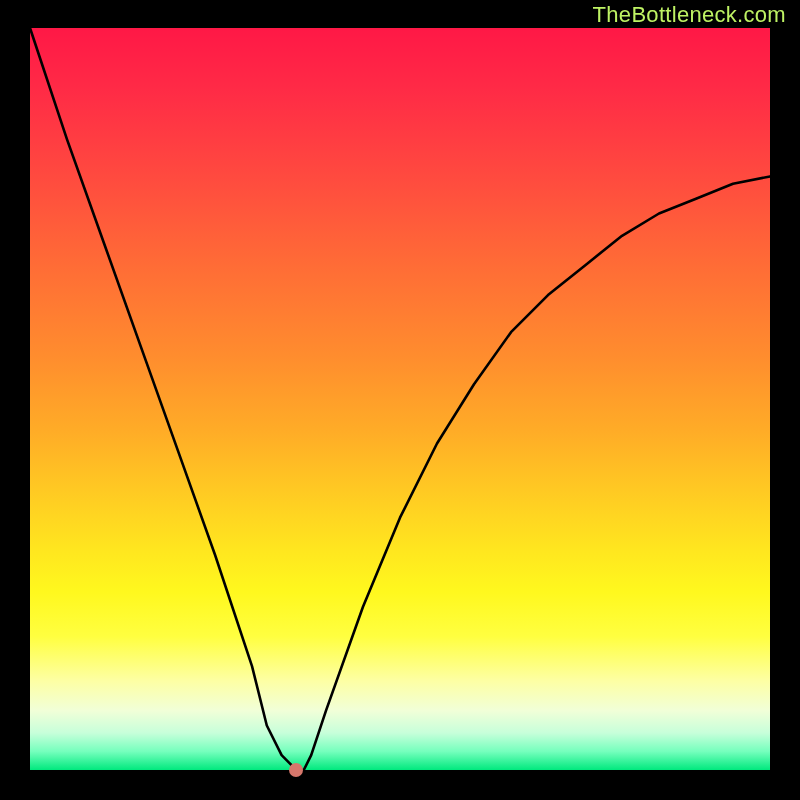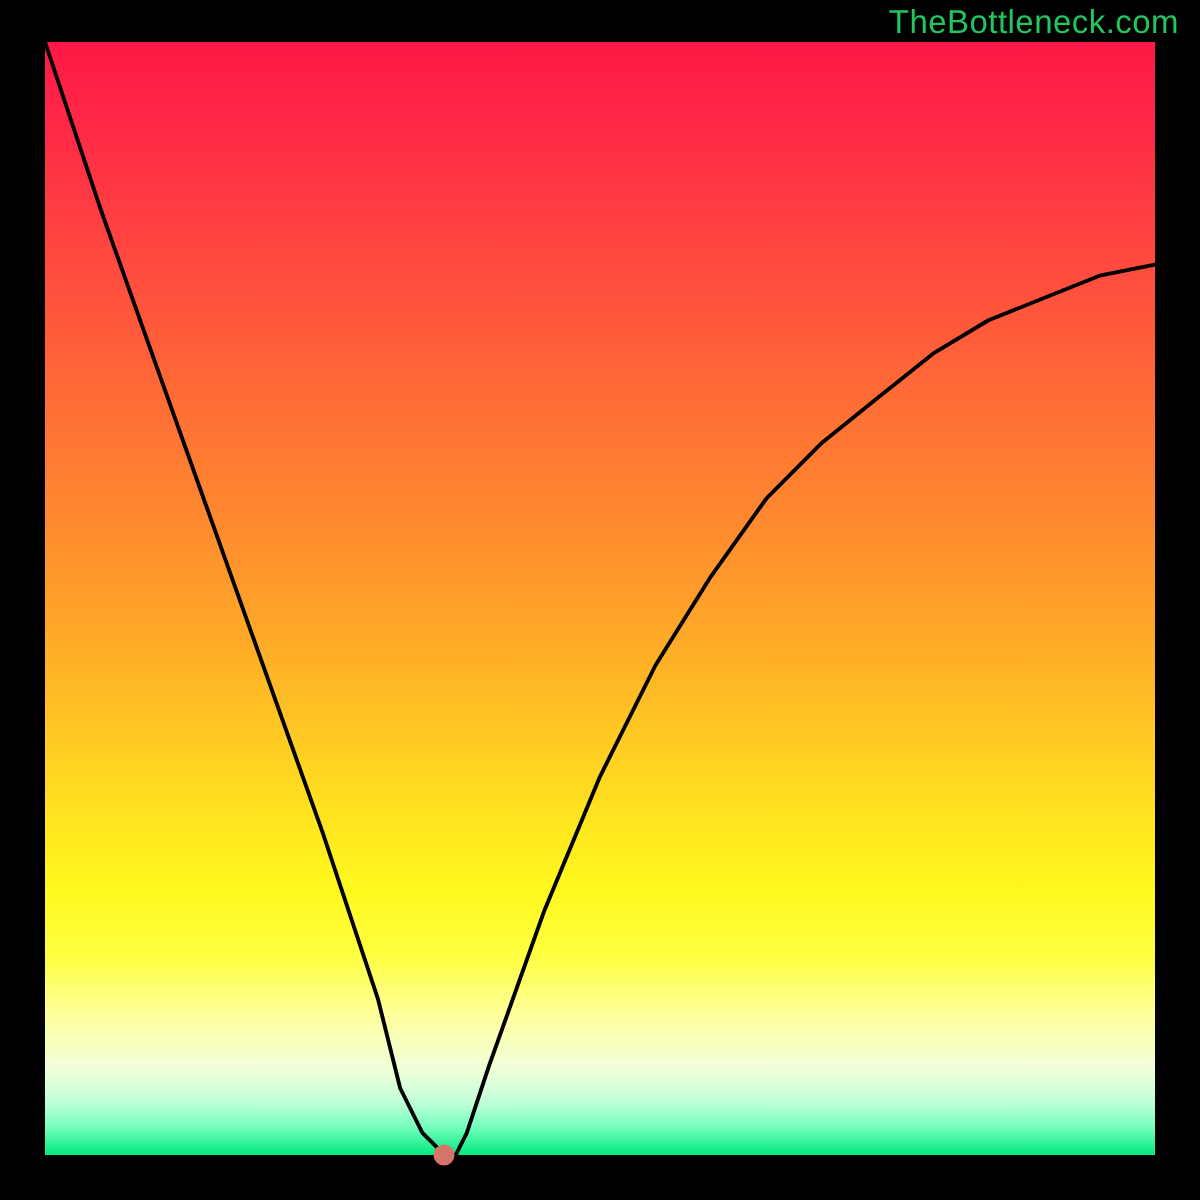--- a/index.html
+++ b/index.html
@@ -14,21 +14,21 @@
   .frame {
     position: relative;
     width: 800px;
     height: 800px;
     background: #000;
   }
   .watermark {
     position: absolute;
     top: 2px;
     right: 14px;
-    color: #22c55e;
+    color: #bef264;
     font-size: 22px;
     font-weight: 400;
     letter-spacing: 0.3px;
     z-index: 10;
   }
   .plot {
     position: absolute;
     left: 30px;
     top: 28px;
     width: 740px;

